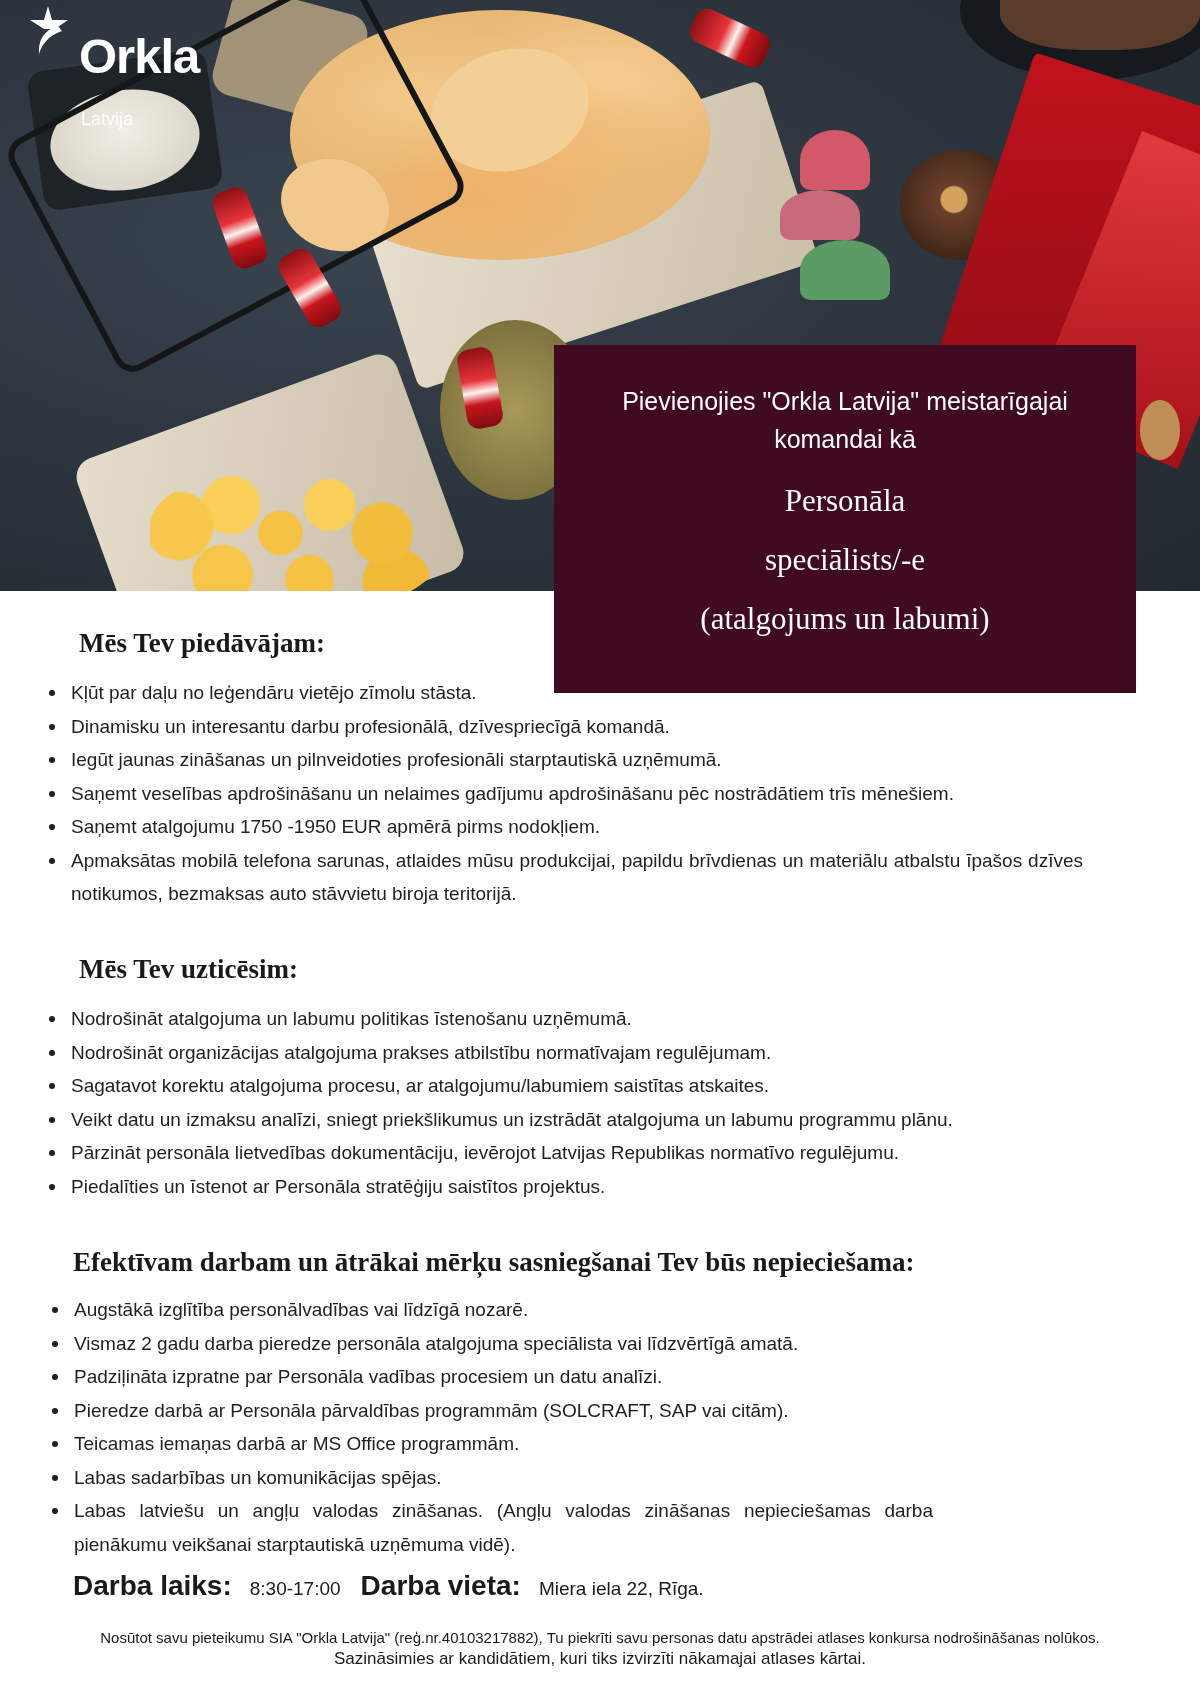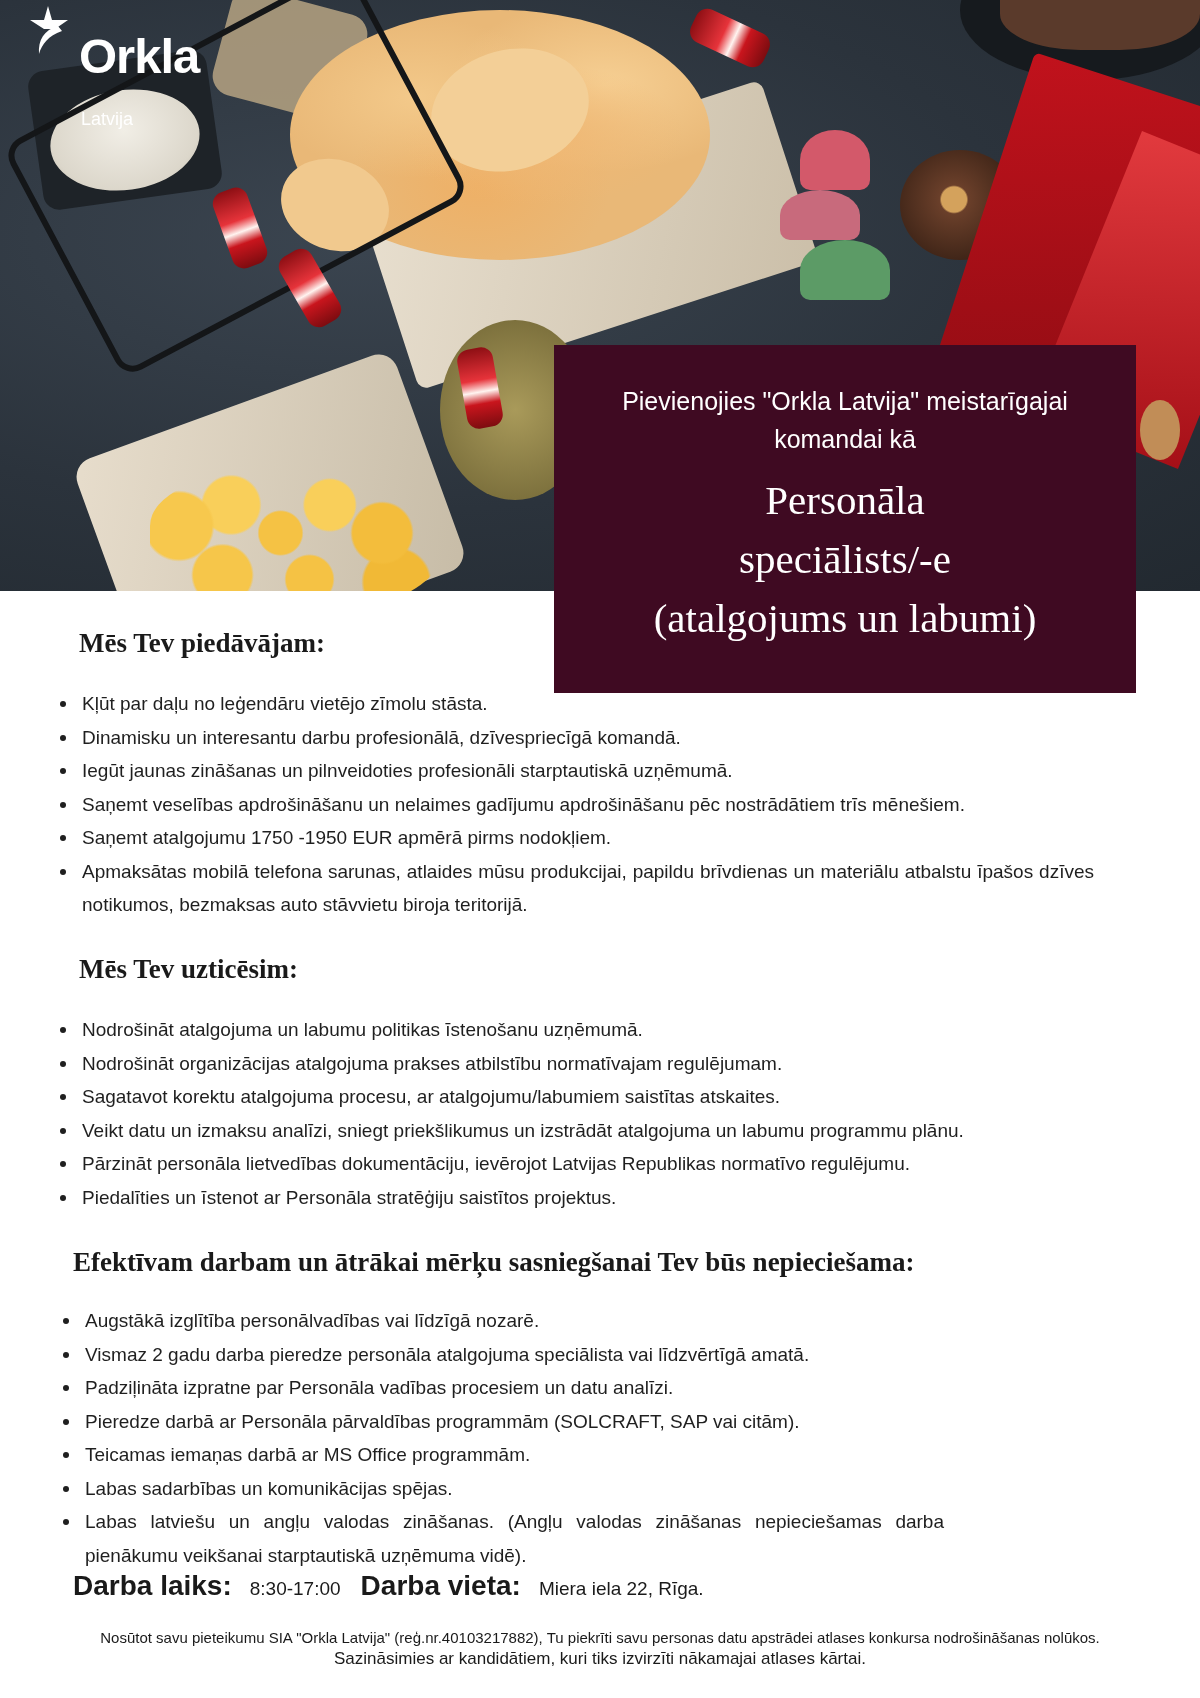--- a/index.html
+++ b/index.html
@@ -61,25 +61,25 @@
   .logo svg { position: absolute; left: 0; top: 0; }
   .logo-word { position: absolute; left: 57px; top: 28px; font-family: "Liberation Sans", sans-serif; font-weight: bold; font-size: 49px; letter-spacing: -1px; line-height: 1; }
   .logo-sub { position: absolute; left: 59px; top: 106px; font-size: 18px; line-height: 1; }
 
   
   .title-box {
     position: absolute; left: 554px; top: 345px; width: 582px; height: 348px;
     background: #3f0a22; color: #fff; text-align: center; box-sizing: border-box;
   }
   .title-intro { position: absolute; left: 0; right: 0; top: 37px; font-size: 25px; line-height: 38px; }
-  .title-main { position: absolute; left: 0; right: 0; top: 126px; font-family: "Liberation Serif", "DejaVu Serif", serif; font-size: 41px; line-height: 59px; }
+  .title-main { position: absolute; left: 0; right: 0; top: 126px; font-family: "Liberation Serif", "DejaVu Serif", serif; font-size: 31px; line-height: 59px; }
 
   
   .section-heading { position: absolute; font-family: "Liberation Serif", "DejaVu Serif", serif; font-size: 27px; font-weight: bold; color: #1a1a1a; line-height: 1; text-align: center; }
-  ul.bullets { position: absolute; margin: 12px; padding: 0; list-style: none; font-size: 19px; line-height: 33.5px; color: #1f1f1f; }
+  ul.bullets { position: absolute; margin: 1px; padding: 0; list-style: none; font-size: 19px; line-height: 33.5px; color: #1f1f1f; }
   ul.bullets li { position: relative; padding-left: 31px; text-align: justify; }
   ul.bullets li::before { content: ""; position: absolute; left: 9px; top: 14px; width: 6px; height: 6px; border-radius: 50%; background: #1f1f1f; }
   .s1 { left: 39px; top: 675px; width: 1043px; }
   .s2 { left: 39px; top: 1001px; width: 1043px; }
   .s3 { left: 42px; top: 1292px; width: 1000px; }
   .s3 li { text-align: left; }
 
   .info-row { position: absolute; left: 73px; top: 1570px; white-space: nowrap; }
   .info-label { font-family: Liberation Sans, sans-serif; font-size: 28px; font-weight: bold; }
   .info-value { font-size: 19px; margin-left: 18px; margin-right: 20px; }

